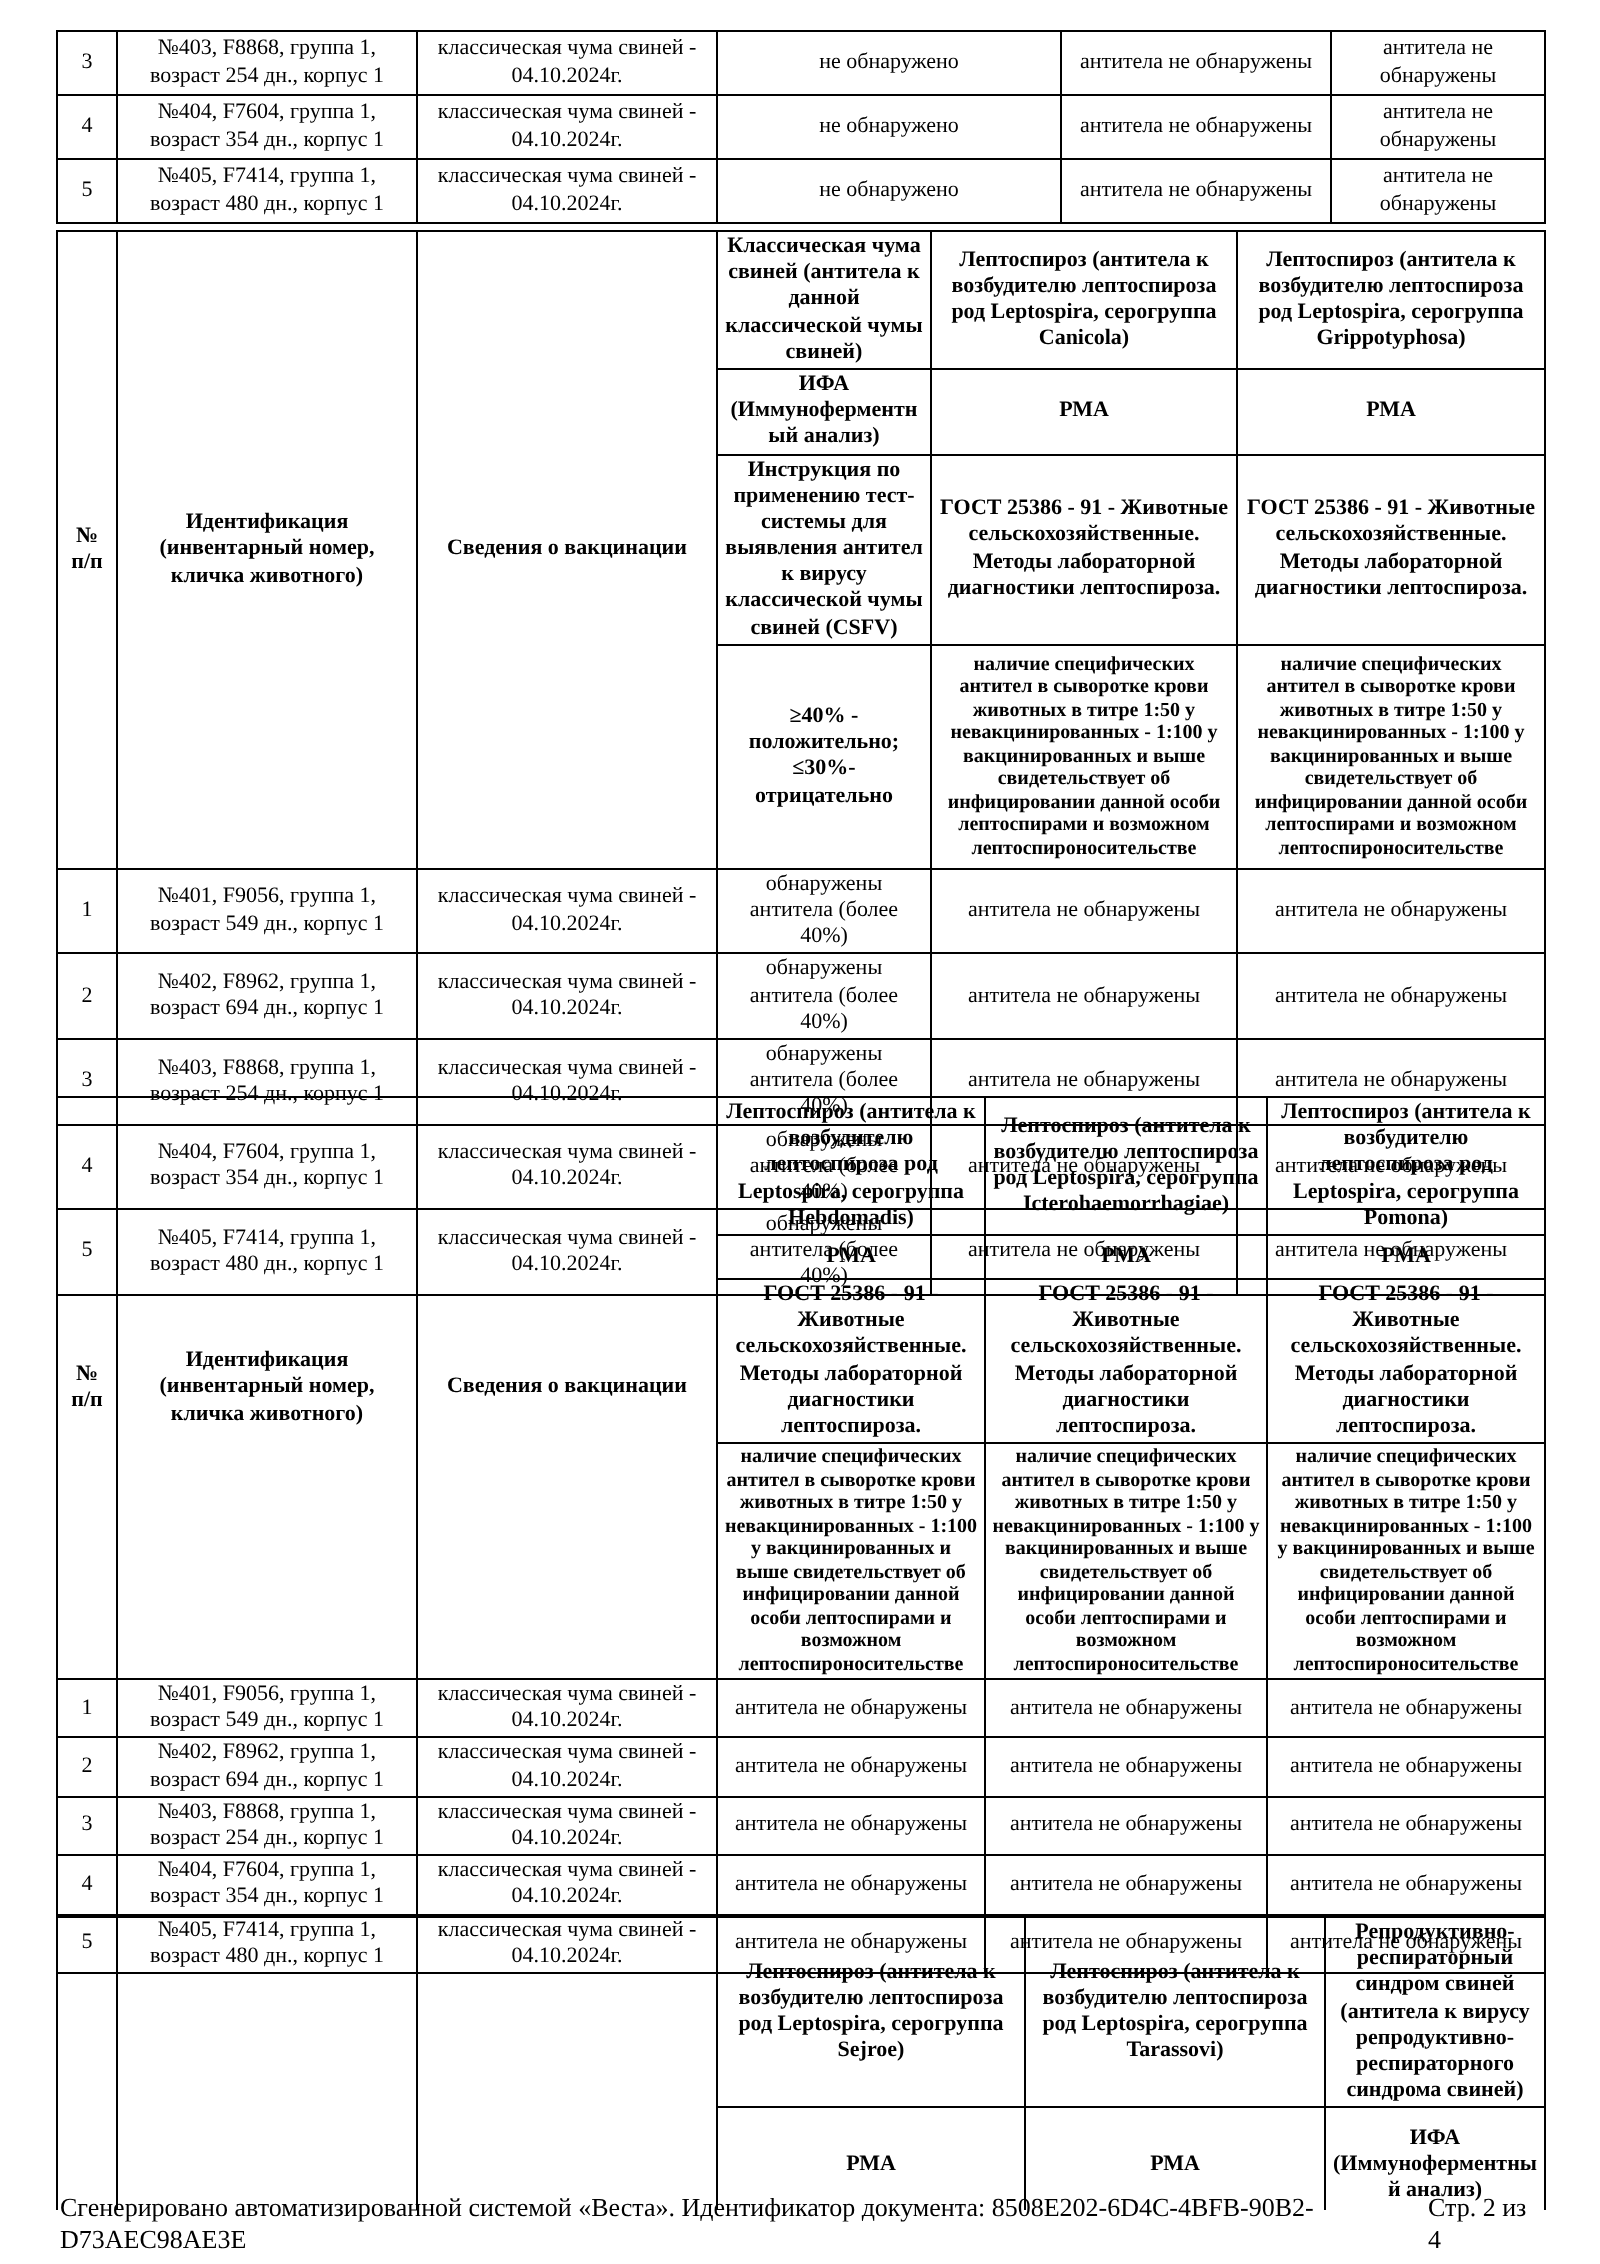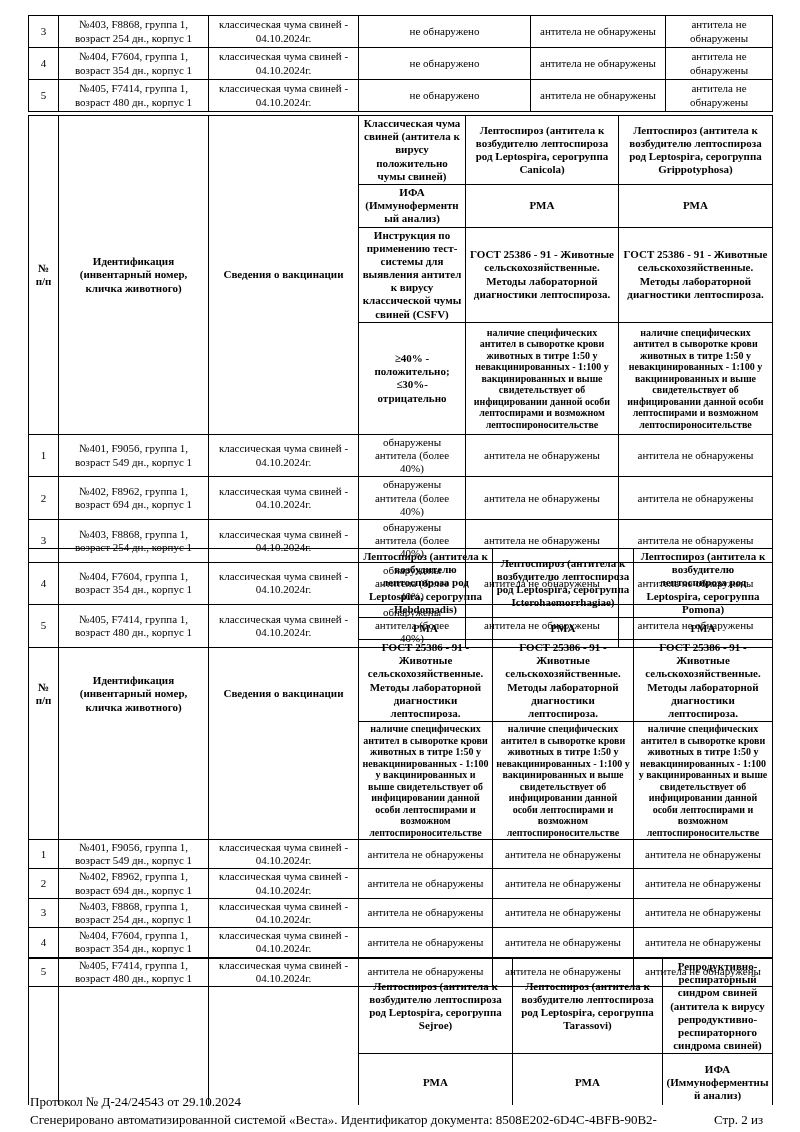--- a/index.html
+++ b/index.html
@@ -90,21 +90,21 @@
         <col style="width:150px">
         <col style="width:107px">
         <col style="width:153px">
         <col style="width:154px">
       </colgroup>
     <tbody>
         <tr class="h54">
       <td class="b" rowspan="4">№ п/п</td>
       <td class="b" rowspan="4">Идентификация (инвентарный номер, кличка животного)</td>
       <td class="b" rowspan="4">Сведения о вакцинации</td>
-      <td class="b">Классическая чума свиней (антитела к вирусу положительно чумы свиней)</td>
+      <td class="b">Классическая чума свиней (антитела к данной классической чумы свиней)</td>
       <td class="b">Лептоспироз (антитела к возбудителю лептоспироза род Leptospira, серогруппа Canicola)</td>
       <td class="b">Лептоспироз (антитела к возбудителю лептоспироза род Leptospira, серогруппа Grippotyphosa)</td>
     </tr>
     <tr class="h36">
       <td class="b">ИФА (Иммуноферментный анализ)</td>
       <td class="b">РМА</td>
       <td class="b">РМА</td>
     </tr>
     <tr class="h80">
       <td class="b">Инструкция по применению тест-системы для выявления антител к вирусу классической чумы свиней (CSFV)</td>
@@ -258,20 +258,19 @@
         <td class="b">РМА</td>
         <td class="b">РМА</td>
         <td class="b">ИФА (Иммуноферментный анализ)</td>
       </tr>
 
     </tbody>
       </table>
   </div>
 
   <div id="footer">
-    <div>Протокол № Д-24/24543 от 29.10.2024</div>
     <div class="frow">
       <span>Сгенерировано автоматизированной системой «Веста». Идентификатор документа: 8508E202-6D4C-4BFB-90B2-D73AEC98AE3E</span>
       <span>Стр. 2 из 4</span>
     </div>
   </div>
 
 </div>
 
 </body></html>

